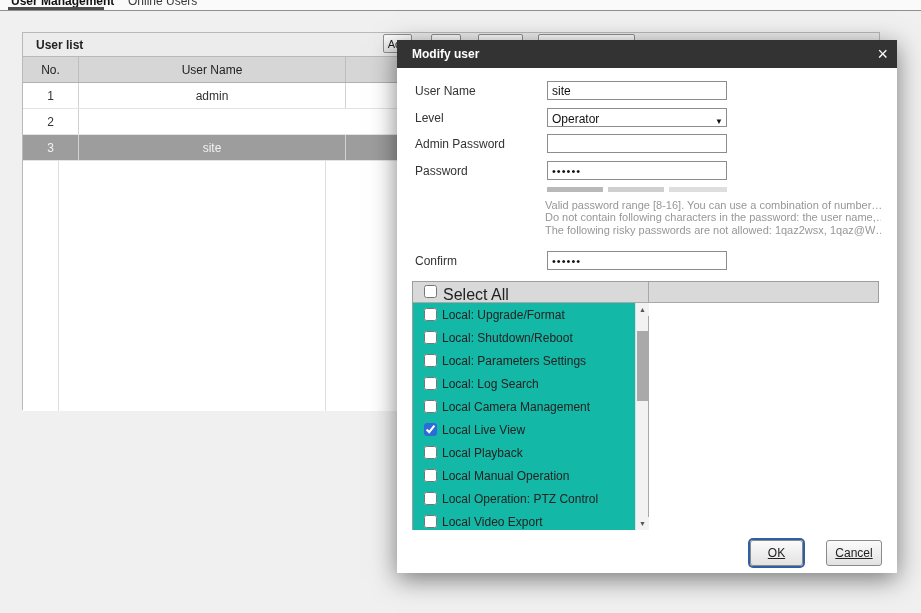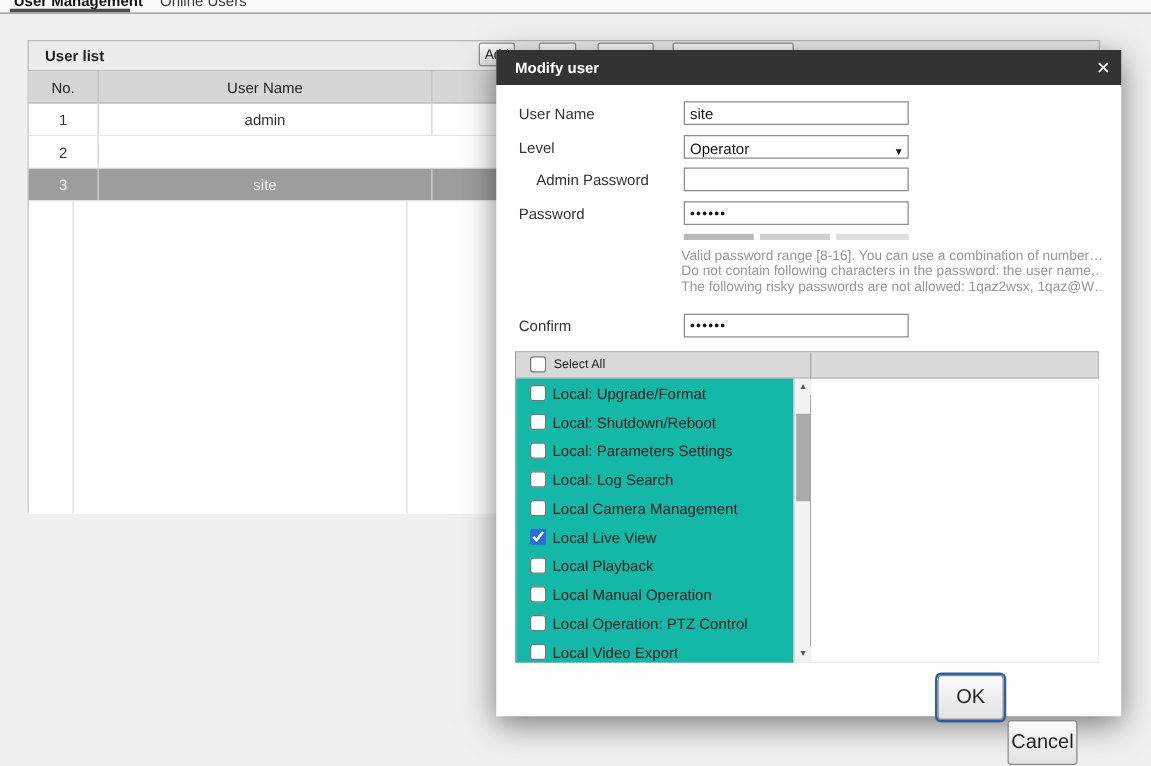--- a/index.html
+++ b/index.html
@@ -41,52 +41,52 @@
   .modal{position:absolute;left:397px;top:40px;width:500px;height:533px;background:#fff;box-shadow:0 6px 24px rgba(0,0,0,.5);z-index:10;}
   .modal-header{position:absolute;left:0;top:0;width:100%;height:28px;background:#333;cursor:default;}
   .modal-title{position:absolute;left:15px;top:7px;font-size:12px;font-weight:bold;color:#fff;}
   .modal-close{position:absolute;right:9px;top:3px;font-size:18px;line-height:22px;color:#fff;cursor:pointer;}
   .f-label{position:absolute;left:18px;font-size:12px;color:#333;white-space:nowrap;}
   .f-input{position:absolute;left:150px;width:180px;height:19px;border:1px solid #8c8c8c;background:#fff;font-size:12px;font-family:inherit;padding:0 4px;color:#111;outline:none;}
   .f-input.pw{font-size:11px;letter-spacing:1px;}
   .lab-username{top:44px;}  .inp-username{top:41px;}
   .lab-level{top:71px;}     .sel-level{top:68px;display:flex;align-items:flex-end;justify-content:space-between;padding:0 3px 0 4px;cursor:pointer;}
   .sel-arrow{font-size:8px;color:#111;}
-  .lab-adminpw{top:97px;margin-left:14px;}   .inp-adminpw{top:94px;}
+  .lab-adminpw{top:97px;}   .inp-adminpw{top:94px;}
   .lab-password{top:124px;} .inp-password{top:121px;}
   .lab-confirm{top:214px;}  .inp-confirm{top:211px;}
   .sbar{position:absolute;top:147px;height:5px;}
   .sbar1{left:150px;width:56px;background:#b9b9b9;}
   .sbar2{left:211px;width:56px;background:#cfcfcf;}
   .sbar3{left:272px;width:58px;background:#dedede;}
   .hints{position:absolute;left:148px;top:159px;width:336px;overflow:hidden;}
   .hint-line{font-size:11px;line-height:12.4px;color:#979797;white-space:nowrap;overflow:hidden;}
 
   
   .perms{position:absolute;left:15px;top:241px;width:467px;height:249px;border:1px solid #9e9e9e;background:#fff;}
   .perms-header{position:absolute;left:0;top:0;width:100%;height:21px;background:#d9d9d9;border-bottom:1px solid #a8a8a8;}
   .vdivider{position:absolute;left:235px;top:0;bottom:0;width:1px;background:#a8a8a8;}
   .cb{width:13px;height:13px;accent-color:#2a6dd9;cursor:pointer;flex:none;}
   .sel-all-cb{position:absolute;left:11px;top:3px;}
-  .sel-all-label{position:absolute;left:30px;top:4px;font-size:10px;color:#222;}
+  .sel-all-label{position:absolute;left:30px;top:4px;font-size:16px;color:#222;}
   .perm-list{position:absolute;left:0;top:21px;width:222px;height:227px;overflow:hidden;background:#14b8a6;}
   .perm-item{display:flex;align-items:center;height:23px;padding-left:11px;}
   .perm-item .cb{margin-right:5px;}
   .perm-label{font-size:12px;color:#222;white-space:nowrap;}
   .right-pane{position:absolute;left:236px;top:21px;width:230px;height:227px;background:#fff;}
   .scrollbar{position:absolute;left:222px;top:21px;width:13px;height:227px;background:#f2f2f2;border-left:1px solid #dcdcdc;}
   .sb-btn{position:absolute;left:0;width:13px;height:13px;font-size:7px;line-height:13px;text-align:center;color:#555;background:#f2f2f2;cursor:pointer;}
   .sb-up{top:0;}
   .sb-down{bottom:0;}
   .sb-thumb{position:absolute;left:1px;width:11px;top:28px;height:70px;background:#a9a9a9;cursor:pointer;}
 
   
-  .btn{position:absolute;top:500px;height:36px;font-size:16px;color:#222;background:linear-gradient(#fbfbfb,#e2e2e2);border:1px solid #8a8a8a;border-radius:3px;cursor:pointer;font-family:inherit;}
+  .btn{position:absolute;top:500px;height:26px;font-size:12px;color:#222;background:linear-gradient(#fbfbfb,#e2e2e2);border:1px solid #8a8a8a;border-radius:3px;cursor:pointer;font-family:inherit;text-decoration:underline;}
   .btn-ok{left:353px;width:53px;box-shadow:0 0 0 2px #2e5fa3;}
-  .btn-cancel{left:409px;width:56px;margin-top:36px;}
+  .btn-cancel{left:429px;width:56px;}
 </style>
 </head>
 <body>
 
 <div class="screen">
 
   <div class="tabbar">
     <span class="tab tab-um">User Management</span>
     <span class="tab tab-ou">Online Users</span>
     <div class="tab-underline"></div>

